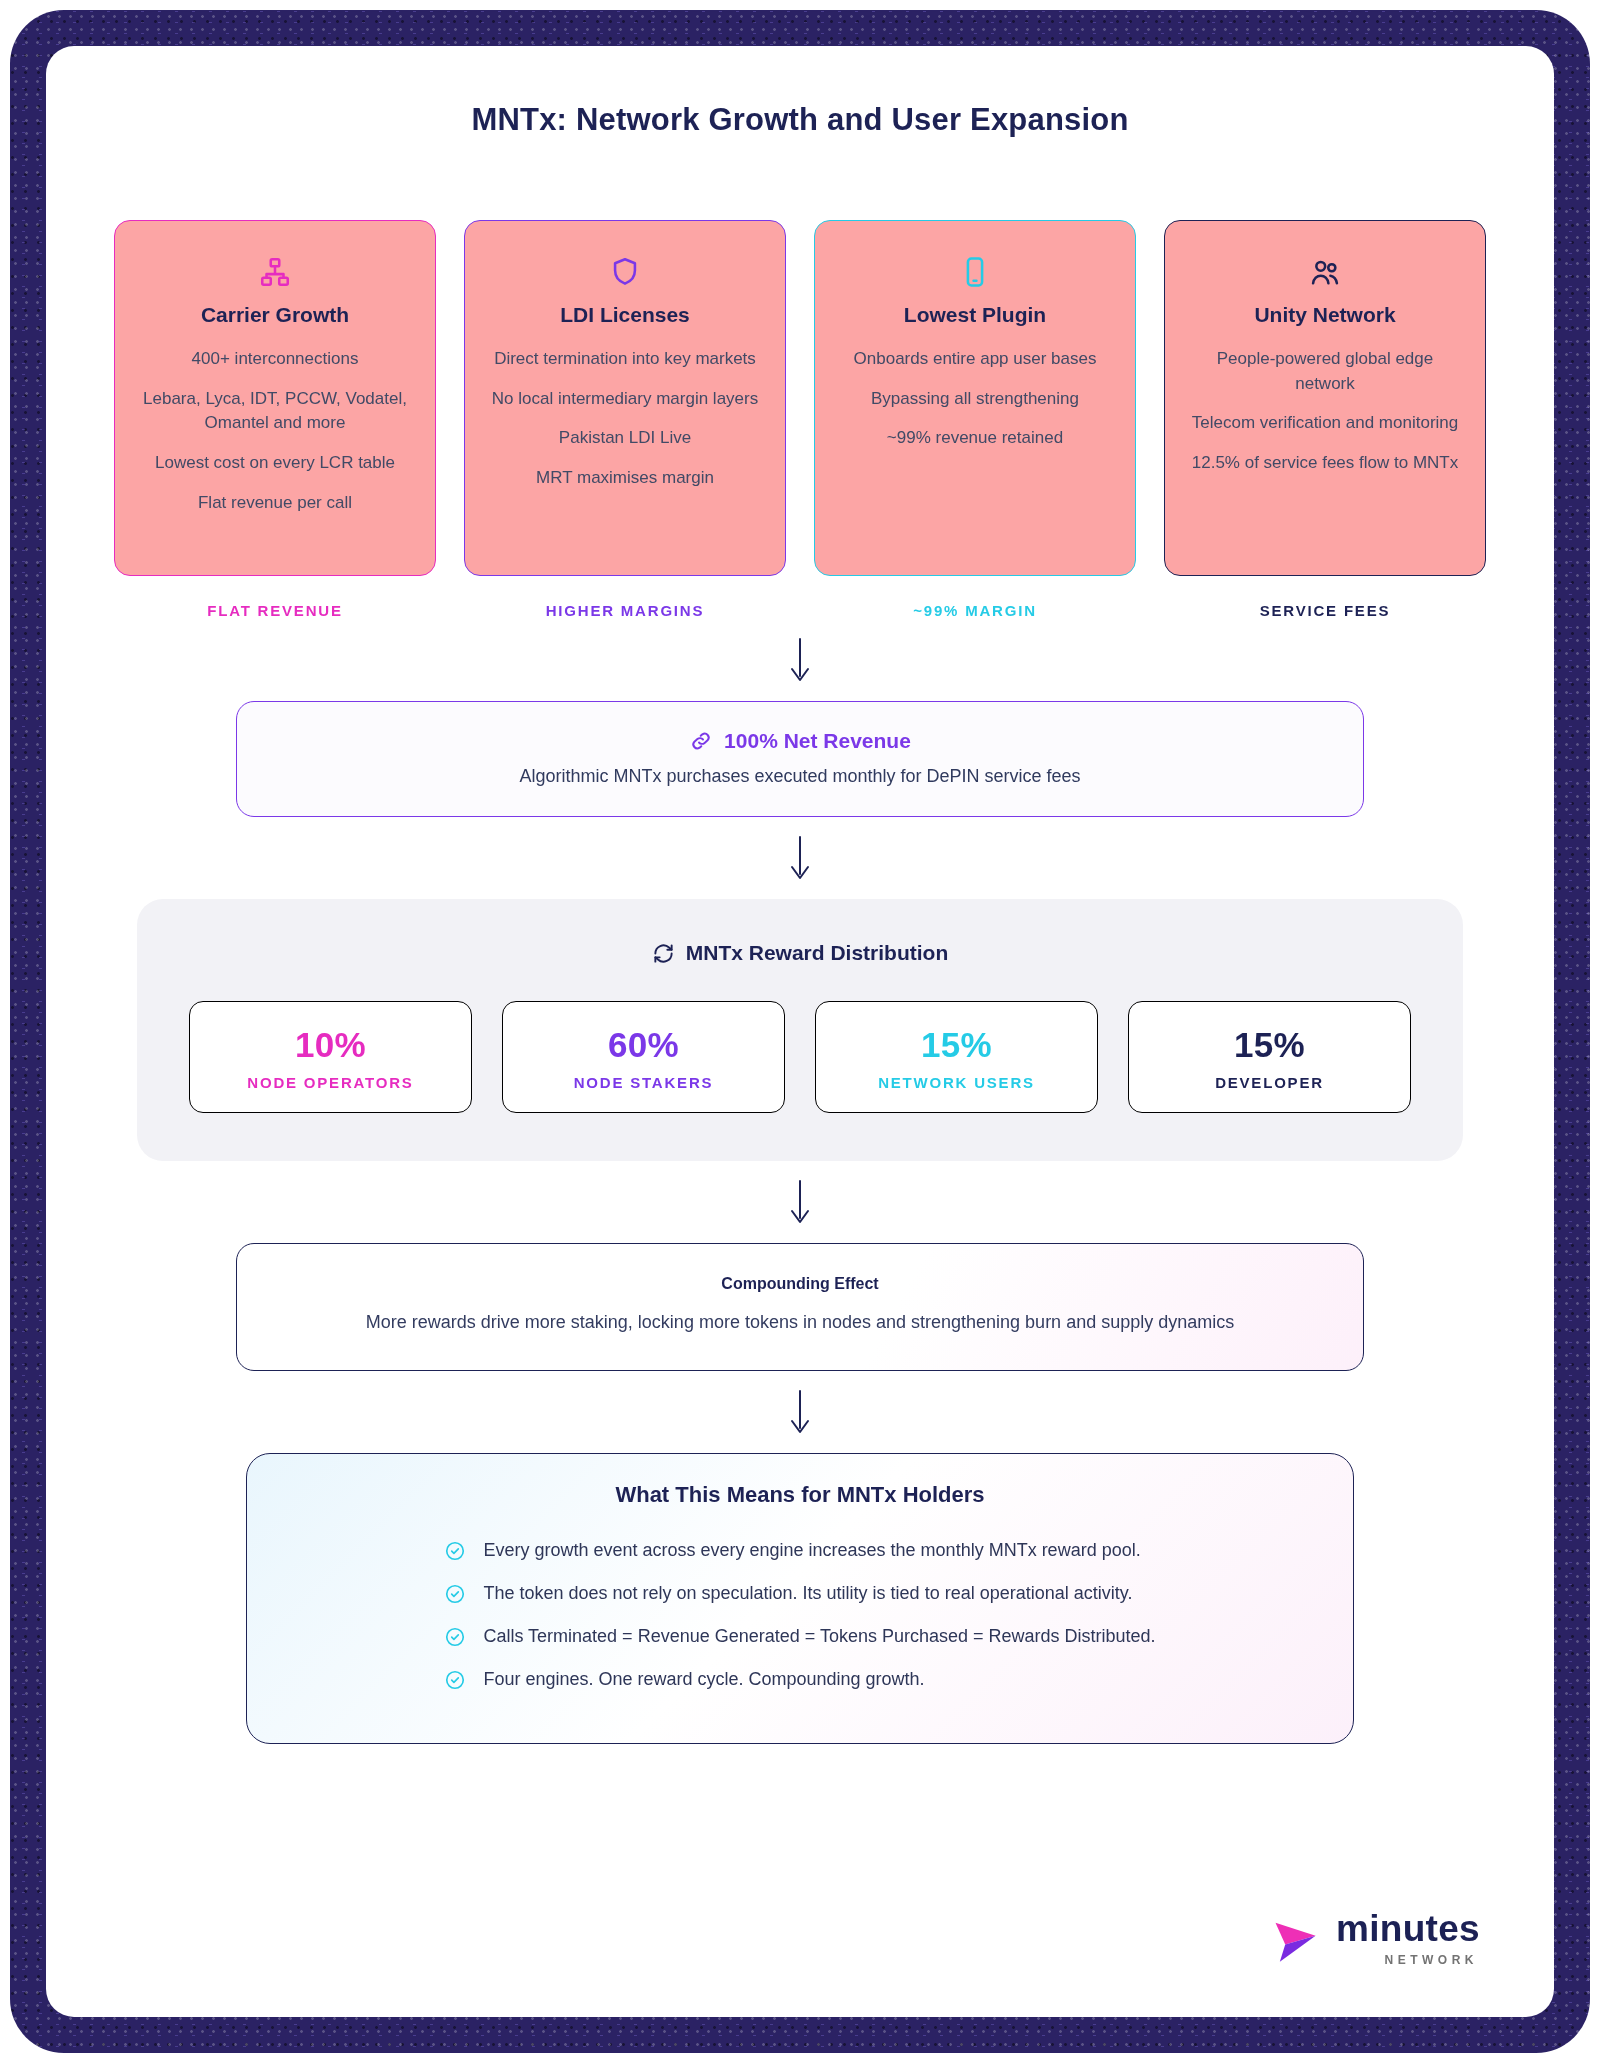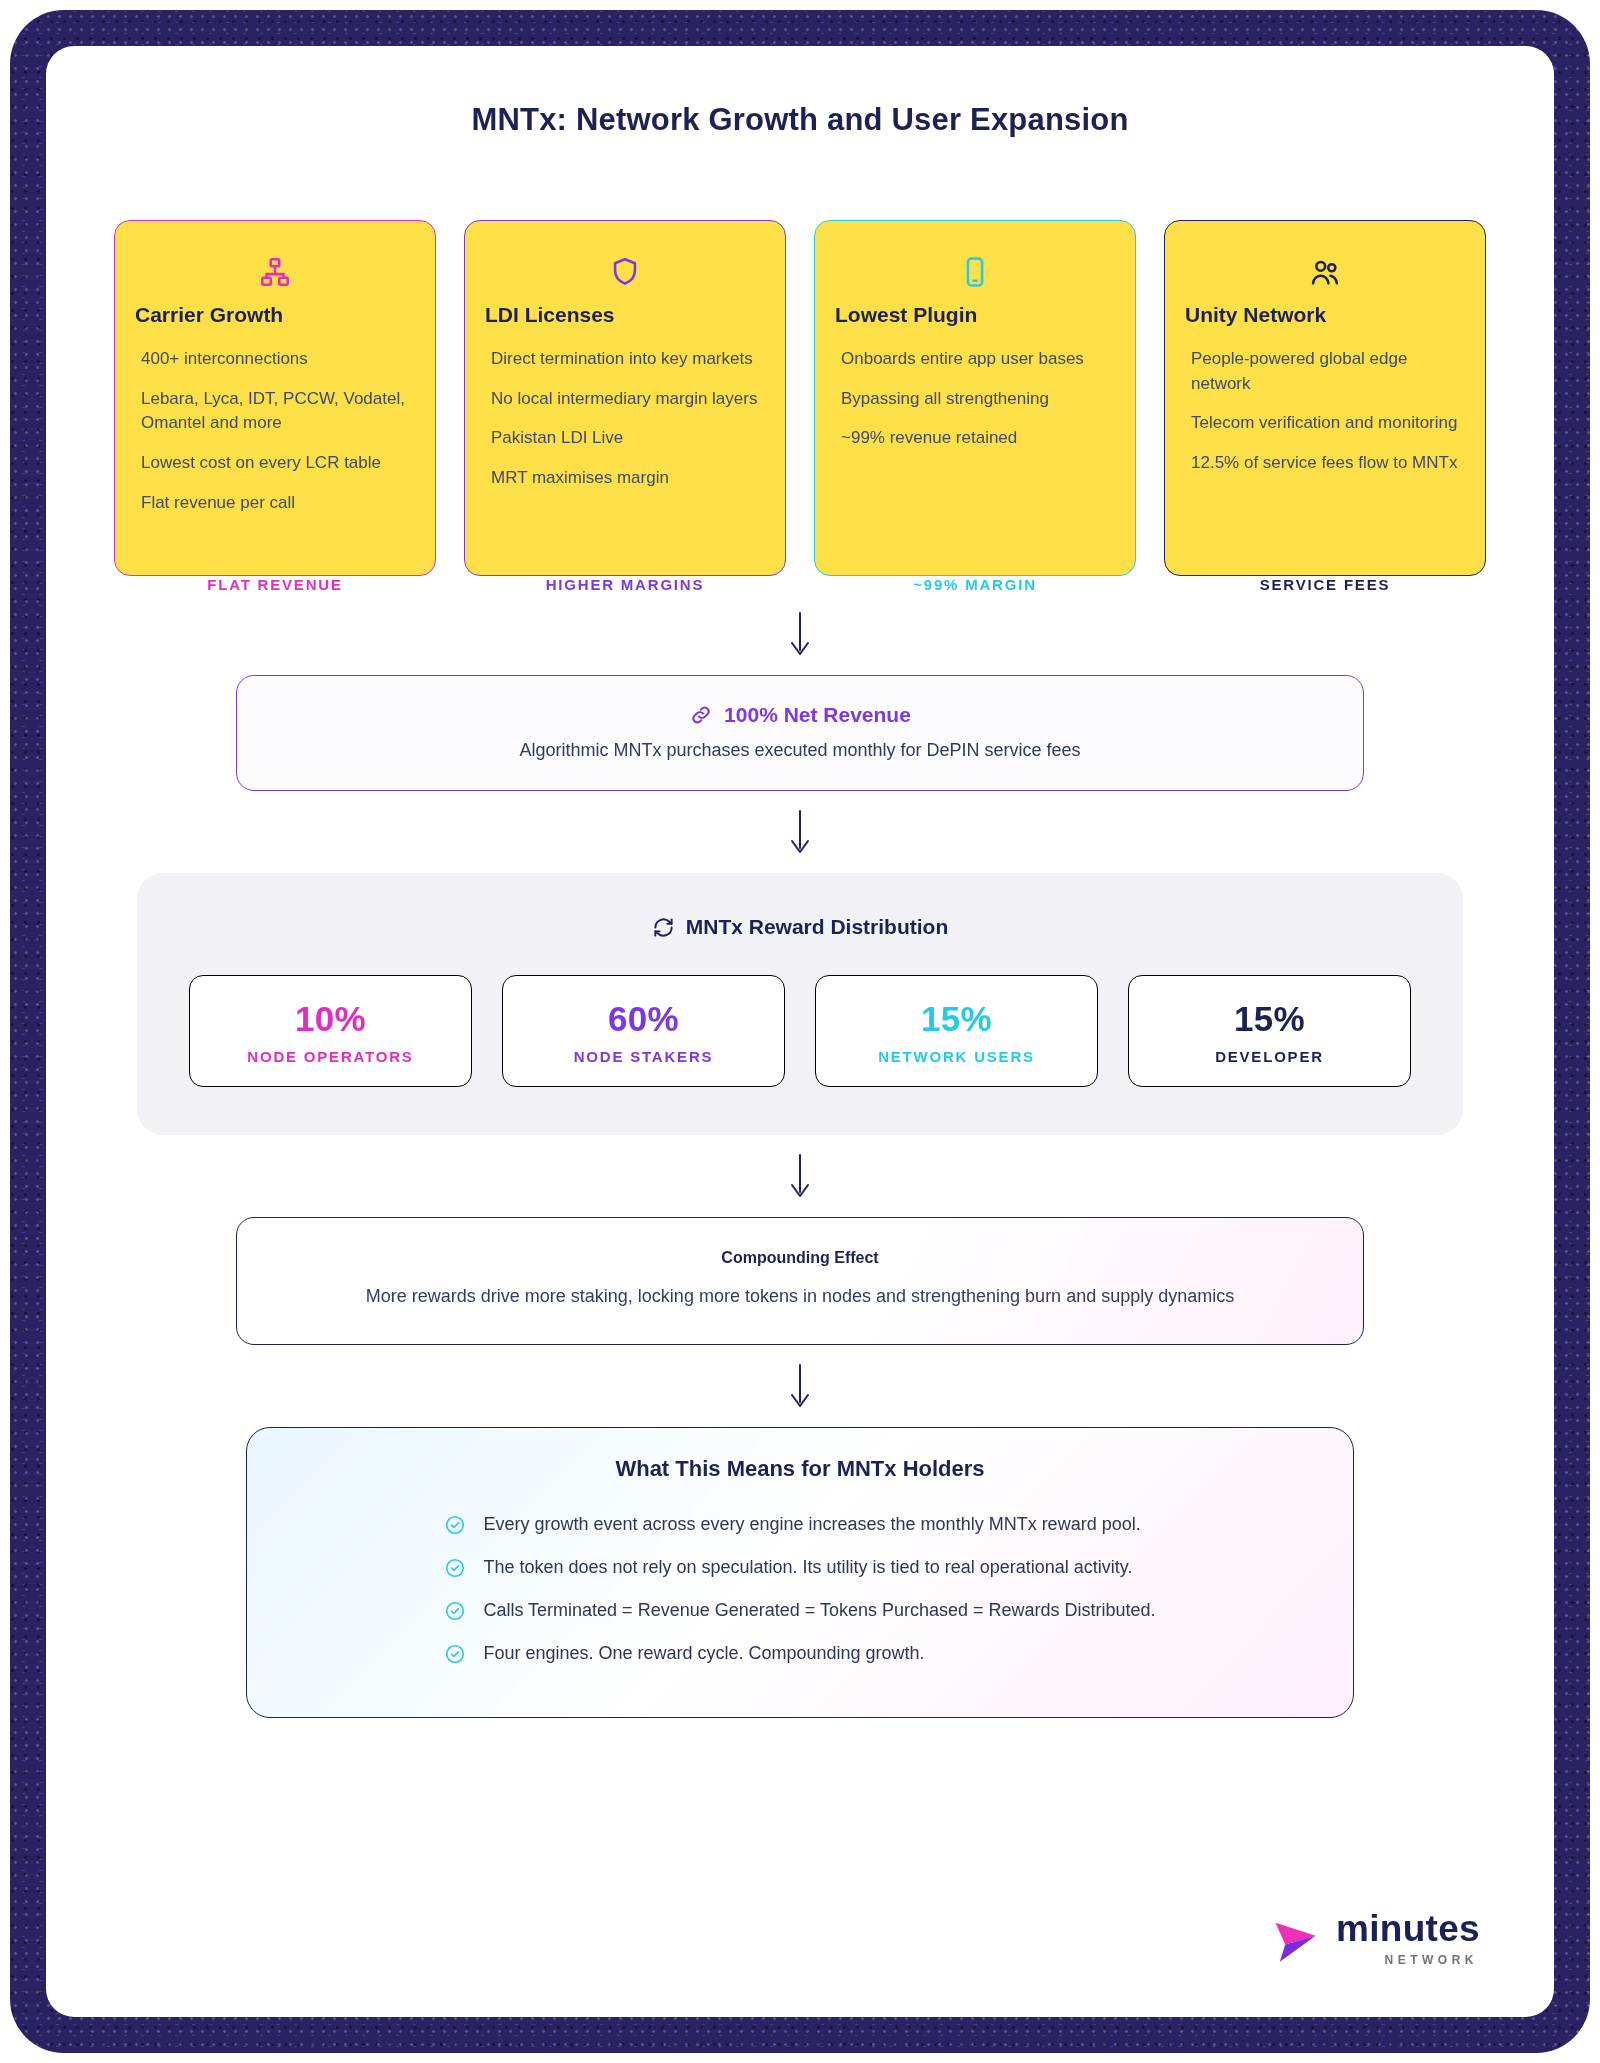--- a/index.html
+++ b/index.html
@@ -21,25 +21,25 @@
     position:absolute; inset:46px; border-radius:28px; background:#ffffff;
     display:flex; flex-direction:column; align-items:center;
     padding:56px 66px 40px; overflow:hidden;
   }
 
   h1.title { font-size:31px; font-weight:bold; color:var(--navy,#1d2255); margin:0 0 82px; letter-spacing:.2px; }
 
   
   .engines { display:flex; gap:28px; }
   .engine-col { width:322px; display:flex; flex-direction:column; align-items:center; }
-  .engine-card { width:100%; min-height:356px; border:1.6px solid; border-radius:16px; padding:30px 20px 16px; text-align:left; background:#fde047; }
+  .engine-card { width:100%; min-height:356px; border:1.6px solid; border-radius:16px; padding:30px 20px 16px; text-align:center; background:#fca5a5; }
   .engine-card .icn { height:42px; display:flex; align-items:center; justify-content:center; margin-bottom:10px; }
   .engine-card h3 { font-size:21px; font-weight:bold; color:var(--navy,#1d2255); margin-bottom:20px; }
   .engine-card p { font-size:17px; color:var(--text,#414a66); line-height:1.45; margin-bottom:15px; padding:0 6px; }
-  .engine-tag { font-size:15px; font-weight:bold; letter-spacing:1.8px;text-align:right; }
+  .engine-tag { margin-top:26px; font-size:15px; font-weight:bold; letter-spacing:1.8px;text-align:right; }
 
   .b-pink { border-color:var(--pink,#e62cc0); } .b-purple { border-color:var(--purple,#7b38e8); }
   .b-cyan { border-color:var(--cyan,#25cbe6); } .b-navy { border-color:var(--navy,#1d2255); }
   .c-pink { color:var(--pink,#e62cc0); } .c-purple { color:var(--purple,#7b38e8); }
   .c-cyan { color:var(--cyan,#25cbe6); } .c-navy { color:var(--navy,#1d2255); }
 
   .arrow { margin:18px 0; color:var(--navy,#1d2255); }
 
   
   .netbox { width:1128px; border:1.6px solid var(--purple,#7b38e8); border-radius:18px; background:#fcfbfe; padding:27px 20px 29px; text-align:center; }

